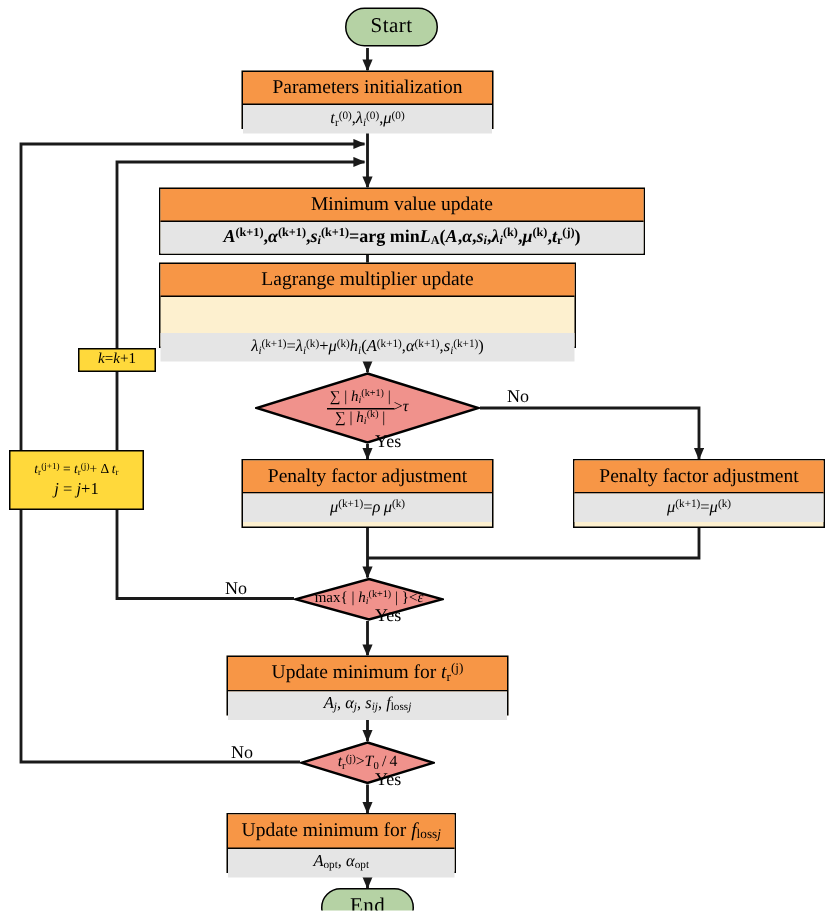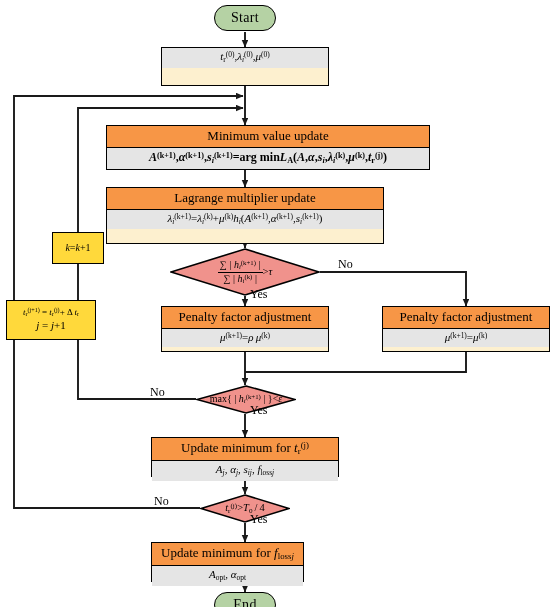--- a/index.html
+++ b/index.html
@@ -91,38 +91,39 @@
       <line x1="245" y1="477" x2="245" y2="494" marker-end="url(#arw)"></line>
 
       <path d="M200,508 L14,508 L14,340"></path>
 
       <line x1="245" y1="523" x2="245" y2="542" marker-end="url(#arw)"></line>
 
       <line x1="245" y1="582" x2="245" y2="592" marker-end="url(#arw)"></line>
     </g>
   </svg>
 
-  <div class="node term" style="left:214px;top:5px;width:62px;height:26px;">
+  <div class="node term" style="left:230px;top:5px;width:62px;height:26px;">
     <span>Start</span>
   </div>
 
   <div class="node proc" style="left:161px;top:47px;width:168px;height:39px;">
+    <div class="hd">Parameters initialization</div>
     <div class="bd">
       <span class="it">t</span><sub>r</sub><sup>(0)</sup>,<span class="it">λ</span><sub><span class="it">i</span></sub><sup>(0)</sup>,<span class="it">μ</span><sup>(0)</sup>
     </div>
   </div>
 
   <div class="node proc" style="left:106px;top:125px;width:324px;height:45px;">
     <div class="hd">Minimum value update</div>
     <div class="bd" style="font-size:12px;font-weight:bold;">
       <span class="it">A</span><sup>(k+1)</sup>,<span class="it">α</span><sup>(k+1)</sup>,<span class="it">s</span><sub><span class="it">i</span></sub><sup>(k+1)</sup>=arg&nbsp;min<span class="it">L</span><sub>A</sub>(<span class="it">A</span>,<span class="it">α</span>,<span class="it">s</span><sub><span class="it">i</span></sub>,<span class="it">λ</span><sub><span class="it">i</span></sub><sup>(k)</sup>,<span class="it">μ</span><sup>(k)</sup>,<span class="it">t</span><sub>r</sub><sup>(j)</sup>)
     </div>
   </div>
 
-  <div class="node proc" style="left:106px;top:187px;width:278px;height:57px;">
+  <div class="node proc" style="left:106px;top:175px;width:278px;height:57px;gap:24px;">
     <div class="hd">Lagrange multiplier update</div>
     <div class="bd">
       <span class="it">λ</span><sub><span class="it">i</span></sub><sup>(k+1)</sup>=<span class="it">λ</span><sub><span class="it">i</span></sub><sup>(k)</sup>+<span class="it">μ</span><sup>(k)</sup><span class="it">h</span><sub><span class="it">i</span></sub>(<span class="it">A</span><sup>(k+1)</sup>,<span class="it">α</span><sup>(k+1)</sup>,<span class="it">s</span><sub><span class="it">i</span></sub><sup>(k+1)</sup>)
     </div>
   </div>
 
   <div class="dec" style="left:170px;top:248px;width:150px;height:48px;">
     <svg class="dshape" viewBox="0 0 150 48" preserveAspectRatio="none">
       <polygon points="75,1 149,24 75,47 1,24" fill="#f0928c" stroke="#000" stroke-width="1.6" vector-effect="non-scaling-stroke"></polygon>
     </svg>
@@ -184,21 +185,21 @@
     </div>
     <div class="bd">
       <span class="it">A</span><sub>opt</sub>, <span class="it">α</span><sub>opt</sub>
     </div>
   </div>
 
   <div class="node term" style="left:214px;top:592px;width:62px;height:26px;">
     <span>End</span>
   </div>
 
-  <div class="node note" style="left:52px;top:232px;width:52px;height:32px;">
+  <div class="node note" style="left:52px;top:232px;width:52px;height:16px;">
     <span>
       <span class="it">k</span>=<span class="it">k</span>+1</span>
   </div>
 
   <div class="node note" style="left:6px;top:300px;width:90px;height:40px;">
     <span style="font-size:9px;">
       <span class="it">t</span><sub>r</sub><sup>(j+1)</sup> = <span class="it">t</span><sub>r</sub><sup>(j)</sup>+ Δ <span class="it">t</span><sub>r</sub></span>
     <span style="font-size:11px;">
       <span class="it">j</span> = <span class="it">j</span>+1</span>
   </div>

